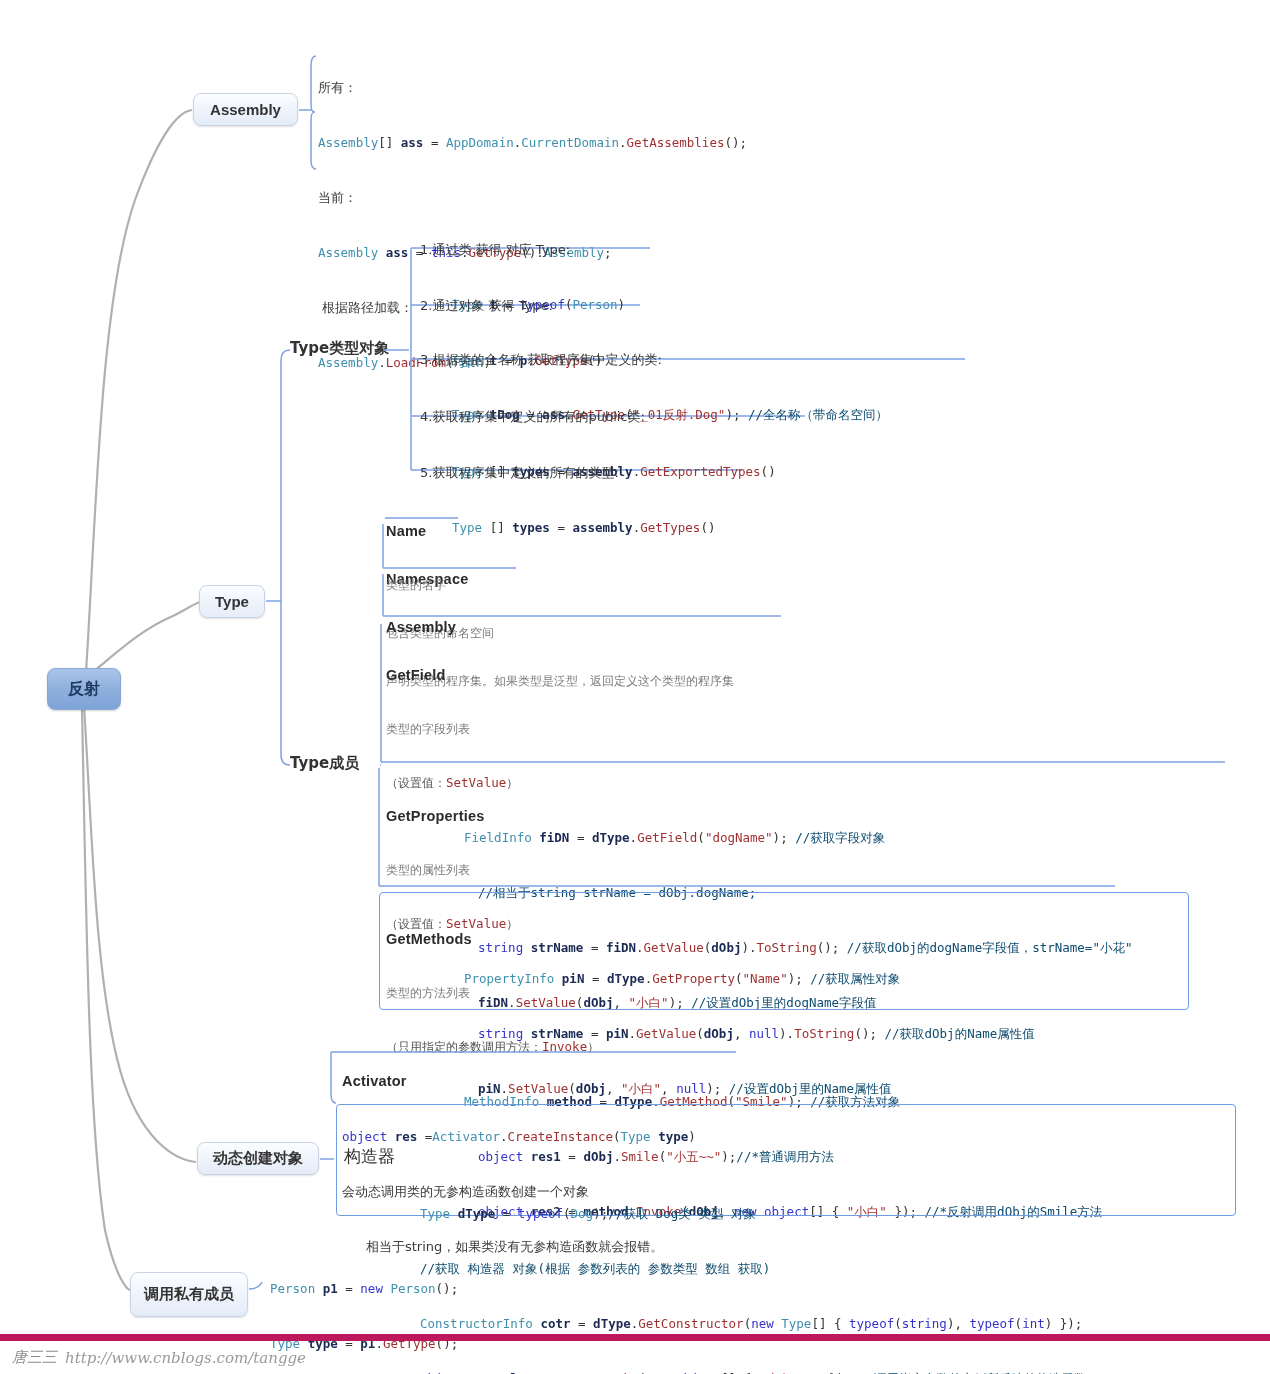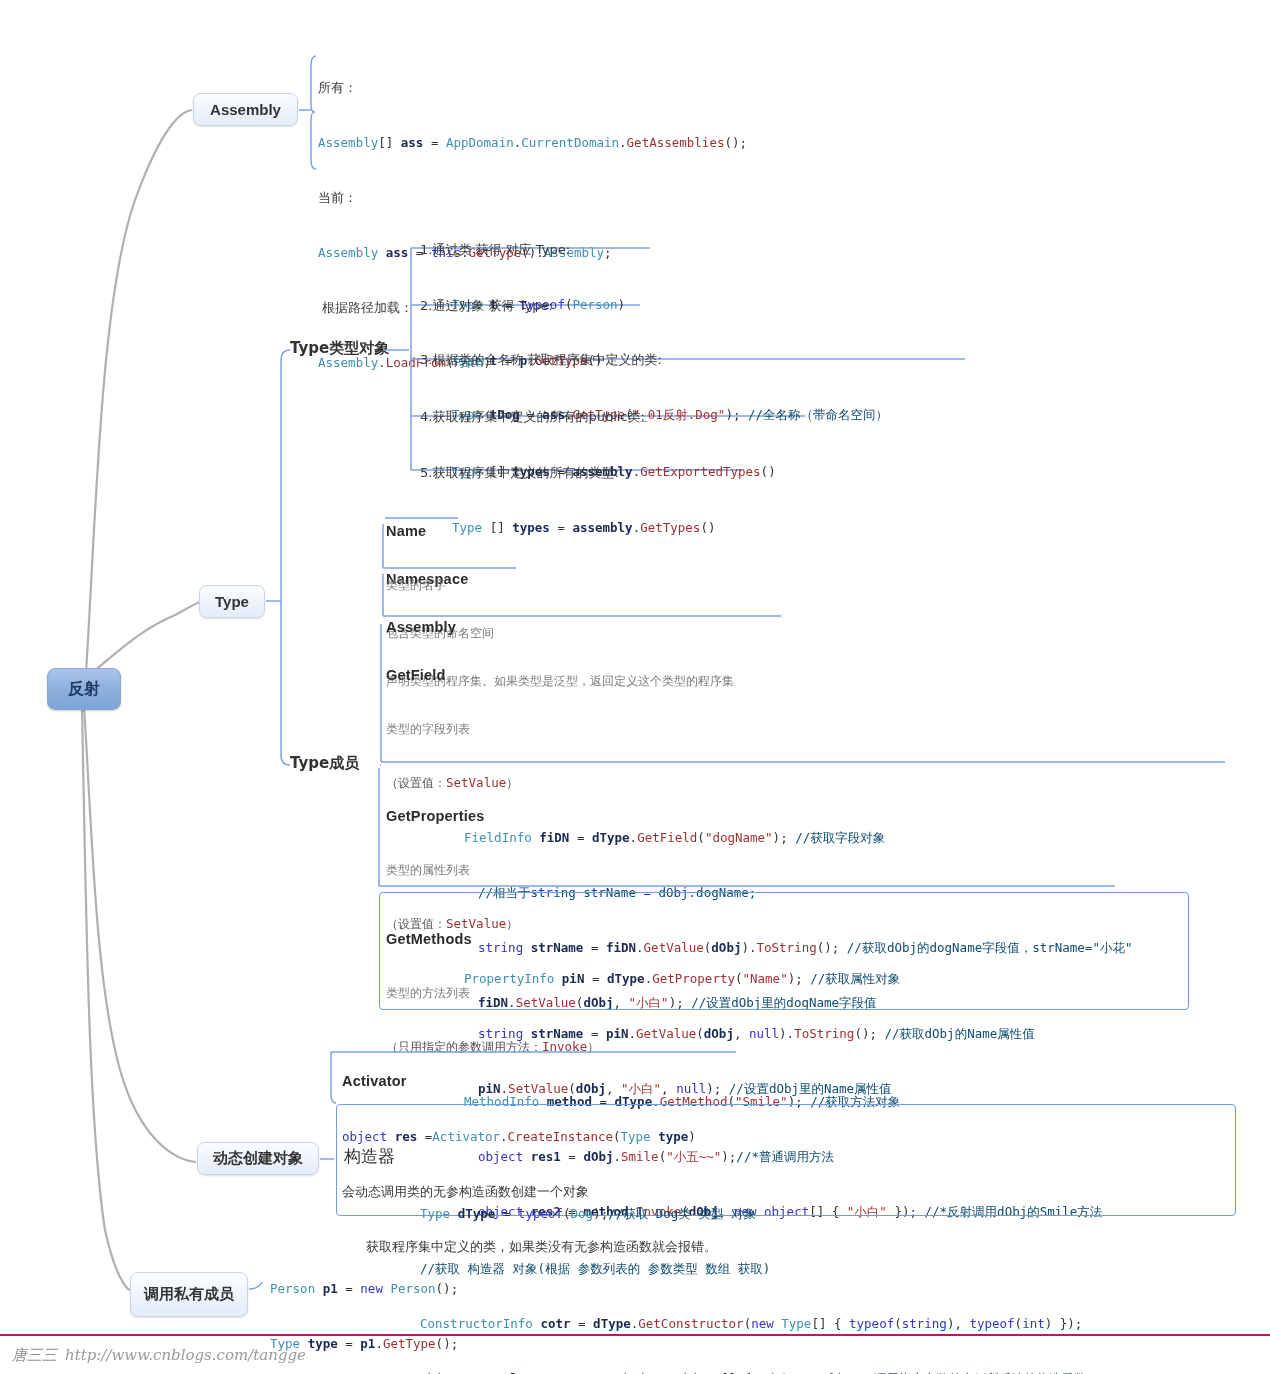--- a/index.html
+++ b/index.html
@@ -60,21 +60,21 @@
   .id{color:#1b2a52;font-weight:bold;}  
   .m{color:#9e3030;}      
   .s{color:#a33232;}      
   .c{color:#0c4a6e;}      
   .p{color:#333;}
   .box{position:absolute;border:1.5px solid #6f9ce0;border-radius:4px;box-sizing:border-box;}
 
   
   .wm{
     position:absolute;left:0;bottom:0;width:1270px;height:40px;
-    border-top:2px solid #be185d;
+    border-top:7px solid #be185d;
     display:flex;align-items:center;
     box-sizing:border-box;padding-left:12px;
     color:#8d8d8d;
   }
   .wm .cnname{font-size:15px;font-family:"DejaVu Serif","Liberation Serif",serif;font-style:italic;margin-right:8px;color:#8d8d8d;}
   .wm .url{font-size:15px;font-family:"DejaVu Serif","Liberation Serif",serif;font-style:italic;color:#9a9a9a;}
 </style>
 </head>
 <body>
 
@@ -247,21 +247,21 @@
       <path d="M320,1159 L334,1159"></path>
       <path d="M336,1103 C332,1103 331,1100 331,1094 L331,1052"></path>
       <path d="M331,1052 L736,1052"></path>
     </g>
   </svg>
 
   <div class="block" style="left:342px;top:1036px;">
     <div class="hd">Activator</div>
     <div class="code"><span class="k">object</span><span class="p"> </span><span class="id">res</span><span class="p"> =</span><span class="t">Activator</span><span class="p">.</span><span class="m">CreateInstance</span><span class="p">(</span><span class="t">Type</span><span class="p"> </span><span class="id">type</span><span class="p">)</span></div>
     <div class="lbl cn">会动态调用类的无参构造函数创建一个对象</div>
-    <div class="lbl cn" style="padding-left:24px;">获取程序集中定义的类，如果类没有无参构造函数就会报错。</div>
+    <div class="lbl cn" style="padding-left:24px;">相当于string，如果类没有无参构造函数就会报错。</div>
   </div>
 
   <div class="box" style="left:336px;top:1104px;width:900px;height:112px;"></div>
   <div class="block" style="left:344px;top:1108px;">
     <div class="cn" style="font-size:17px;color:#333;line-height:24px;">构造器</div>
     <div class="code" style="padding-left:76px;"><span class="t">Type</span><span class="p"> </span><span class="id">dType</span><span class="p"> = </span><span class="k">typeof</span><span class="p">(</span><span class="t">Dog</span><span class="p">);</span><span class="c">//获取 Dog类 类型 对象</span></div>
     <div class="code" style="padding-left:76px;"><span class="c">//获取 构造器 对象(根据 参数列表的 参数类型 数组 获取)</span></div>
     <div class="code" style="padding-left:76px;"><span class="t">ConstructorInfo</span><span class="p"> </span><span class="id">cotr</span><span class="p"> = </span><span class="id">dType</span><span class="p">.</span><span class="m">GetConstructor</span><span class="p">(</span><span class="k">new</span><span class="p"> </span><span class="t">Type</span><span class="p">[] { </span><span class="k">typeof</span><span class="p">(</span><span class="k">string</span><span class="p">), </span><span class="k">typeof</span><span class="p">(</span><span class="k">int</span><span class="p">) });</span></div>
     <div class="code" style="padding-left:76px;"><span class="k">object</span><span class="p"> </span><span class="id">resValue</span><span class="p"> = </span><span class="id">cotr</span><span class="p">.</span><span class="m">Invoke</span><span class="p">(</span><span class="k">new object</span><span class="p">[] { </span><span class="s">"小白"</span><span class="p">, </span><span class="id">2</span><span class="p"> }); </span><span class="c">//调用指定参数的实例所反映的构造函数cotr</span></div>
     

